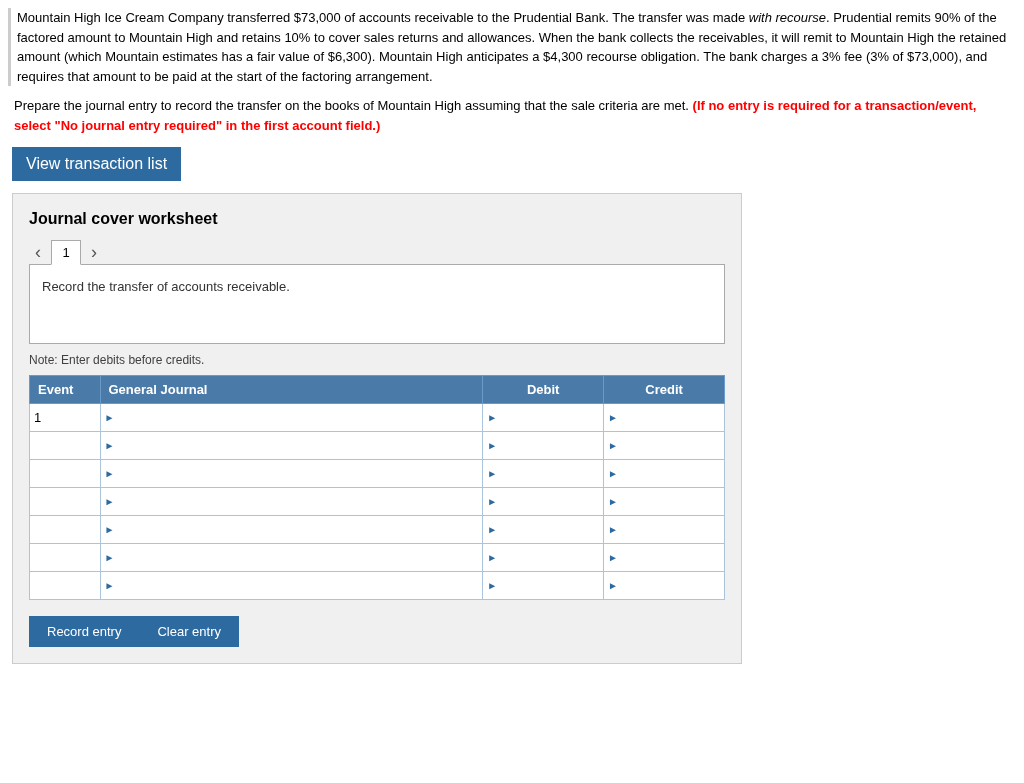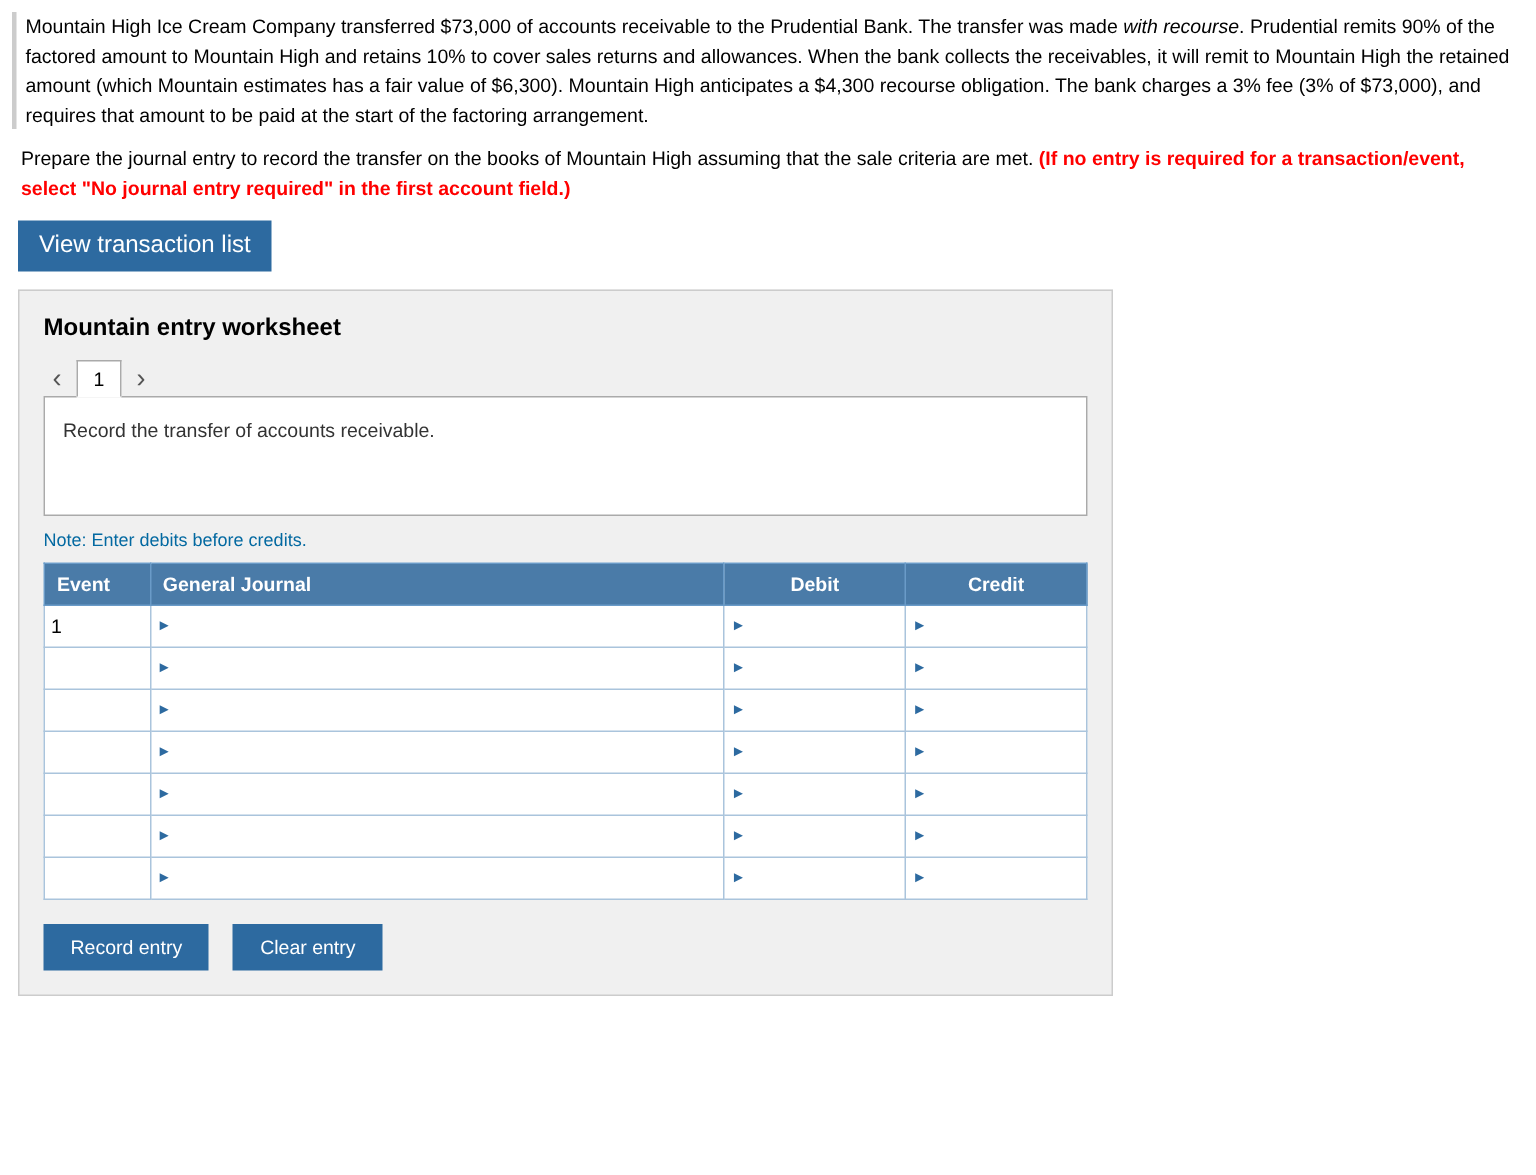--- a/index.html
+++ b/index.html
@@ -104,21 +104,21 @@
       padding: 14px 12px;
       margin-bottom: 8px;
       min-height: 80px;
       font-size: 13px;
       color: #333;
       position: relative;
       top: -1px;
     }
 
     .note-text {
-      color: #0369a1;
+      color: #404040;
       font-size: 12px;
       margin-bottom: 8px;
     }
 
     .journal-table {
       width: 100%;
       border-collapse: collapse;
       background: #fff;
       margin-bottom: 16px;
       padding-left: 12px;
@@ -175,21 +175,20 @@
     }
 
     .event-num {
       text-align: center;
       font-size: 13px;
       padding: 4px;
     }
 
     .bottom-buttons {
       display: flex;
-      gap: 16px;
       align-items: center;
     }
 
     .btn-blue {
       background-color: #2d6aa0;
       color: white;
       border: none;
       padding: 8px 18px;
       font-size: 13px;
       cursor: pointer;
@@ -213,21 +212,21 @@
     <span>Prepare the journal entry to record the transfer on the books of Mountain High assuming that the sale criteria are met.</span>
     <span class="highlight">(If no entry is required for a transaction/event, select "No journal entry required" in the first account field.)</span>
   </div>
 </div>
 
 
 <button class="view-transaction-btn">View transaction list</button>
 
 
 <div class="worksheet-container">
-  <div class="worksheet-title">Mountain entry worksheet</div>
+  <div class="worksheet-title">Journal cover worksheet</div>
 
   <div class="tab-nav">
     <button class="nav-arrow">‹</button>
     <div class="tab-box">1</div>
     <button class="nav-arrow">›</button>
   </div>
 
   <div class="tab-content-area">
     <span>Record the transfer of accounts receivable.</span>
   </div>

